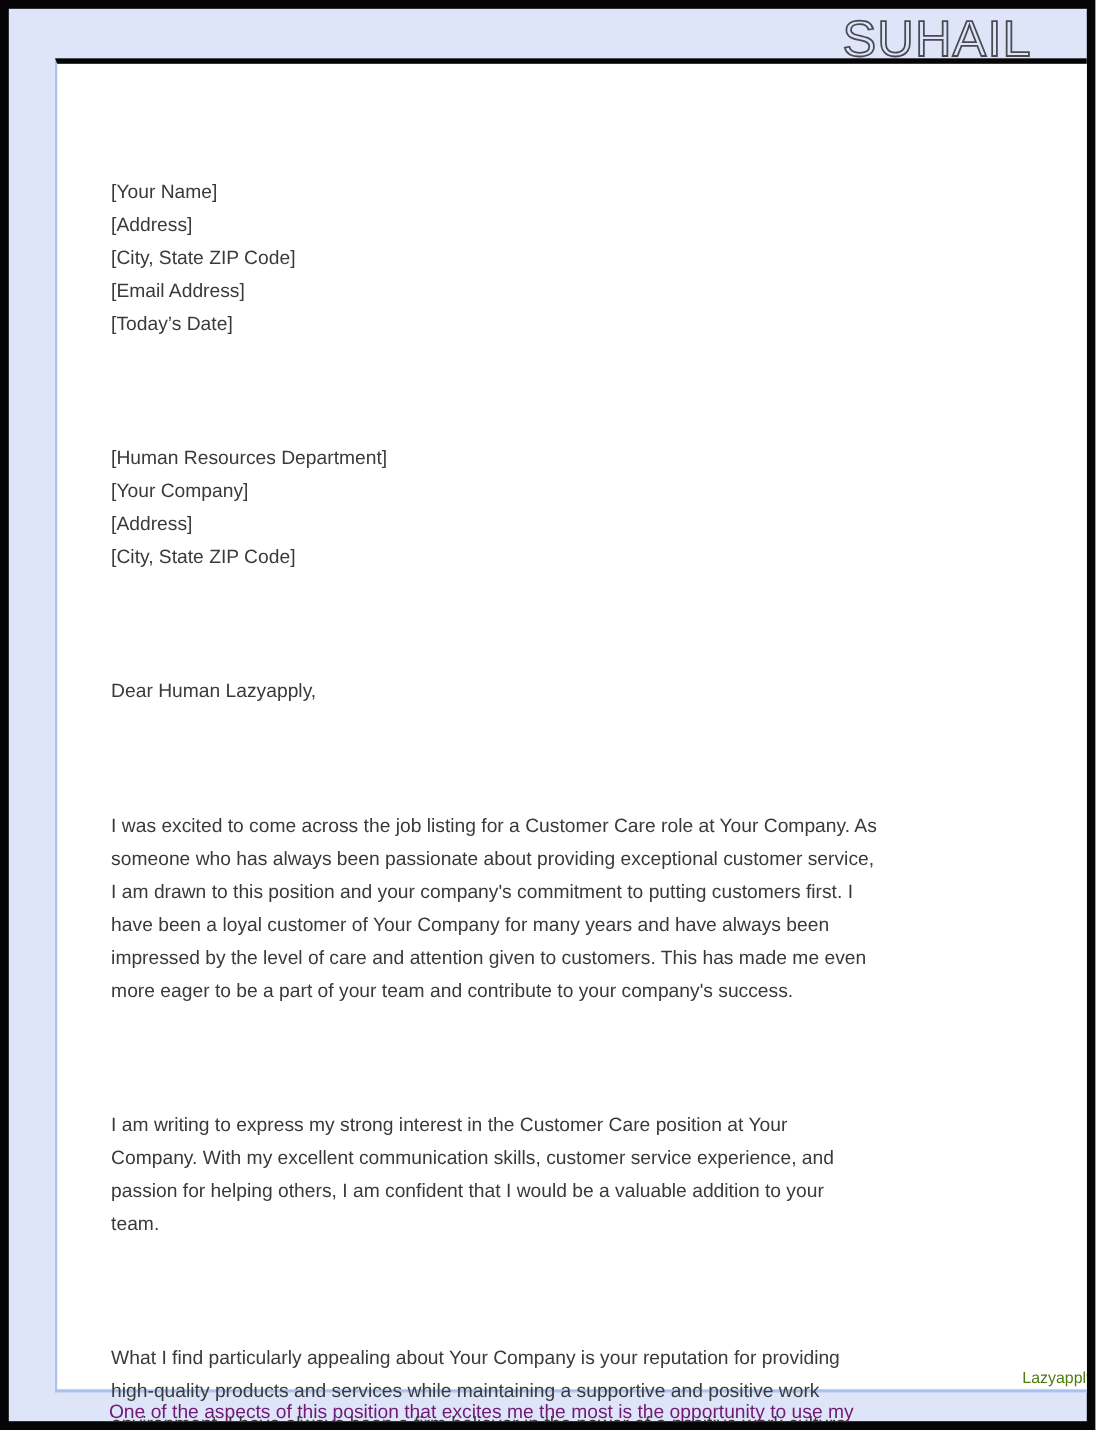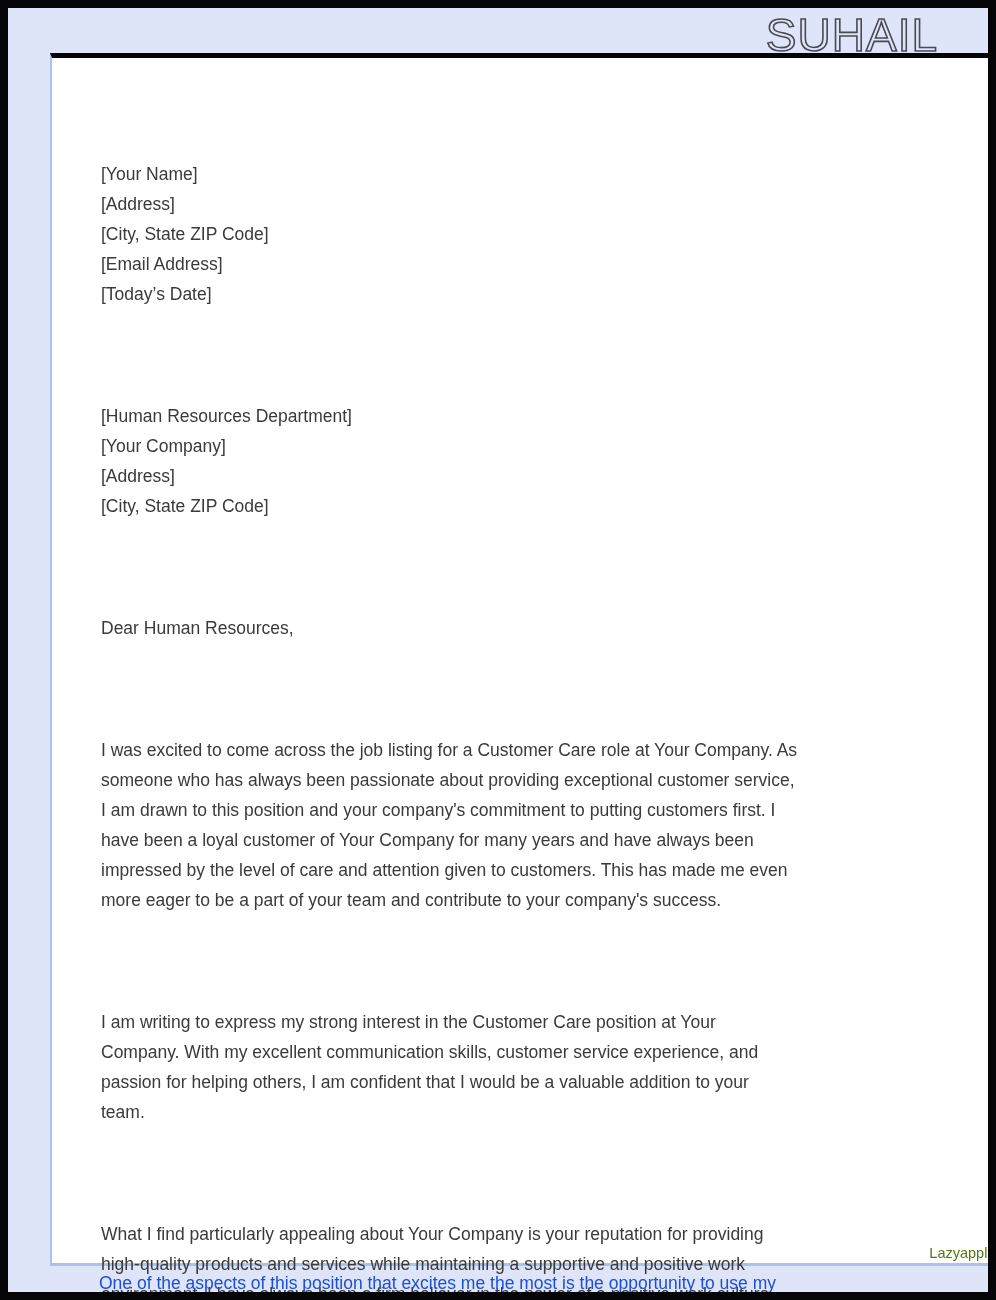--- a/index.html
+++ b/index.html
@@ -49,21 +49,21 @@
     right: 8px; bottom: 2px;
     font-size: 14.5px;
     color: #4d7c0f;
   }
   .overflow-line {
     position: absolute;
     left: 91px; top: 1260px;
     width: 860px;
     font-size: 17.5px;
     line-height: 30px;
-    color: #1d4ed8;
+    color: #701a75;
     white-space: nowrap;
   }
 </style>
 </head>
 <body>
 
 <div class="frame">
 
   <div class="logo">SUHAIL</div>
 
@@ -74,21 +74,21 @@
 [Address]
 [City, State ZIP Code]
 [Email Address]
 [Today’s Date]</div>
 
       <div class="block">[Human Resources Department]
 [Your Company]
 [Address]
 [City, State ZIP Code]</div>
 
-      <div class="block">Dear Human Resources,</div>
+      <div class="block">Dear Human Lazyapply,</div>
 
       <div class="para">I was excited to come across the job listing for a Customer Care role at Your Company. As
 someone who has always been passionate about providing exceptional customer service,
 I am drawn to this position and your company's commitment to putting customers first. I
 have been a loyal customer of Your Company for many years and have always been
 impressed by the level of care and attention given to customers. This has made me even
 more eager to be a part of your team and contribute to your company's success.</div>
 
       <div class="para">I am writing to express my strong interest in the Customer Care position at Your
 Company. With my excellent communication skills, customer service experience, and

